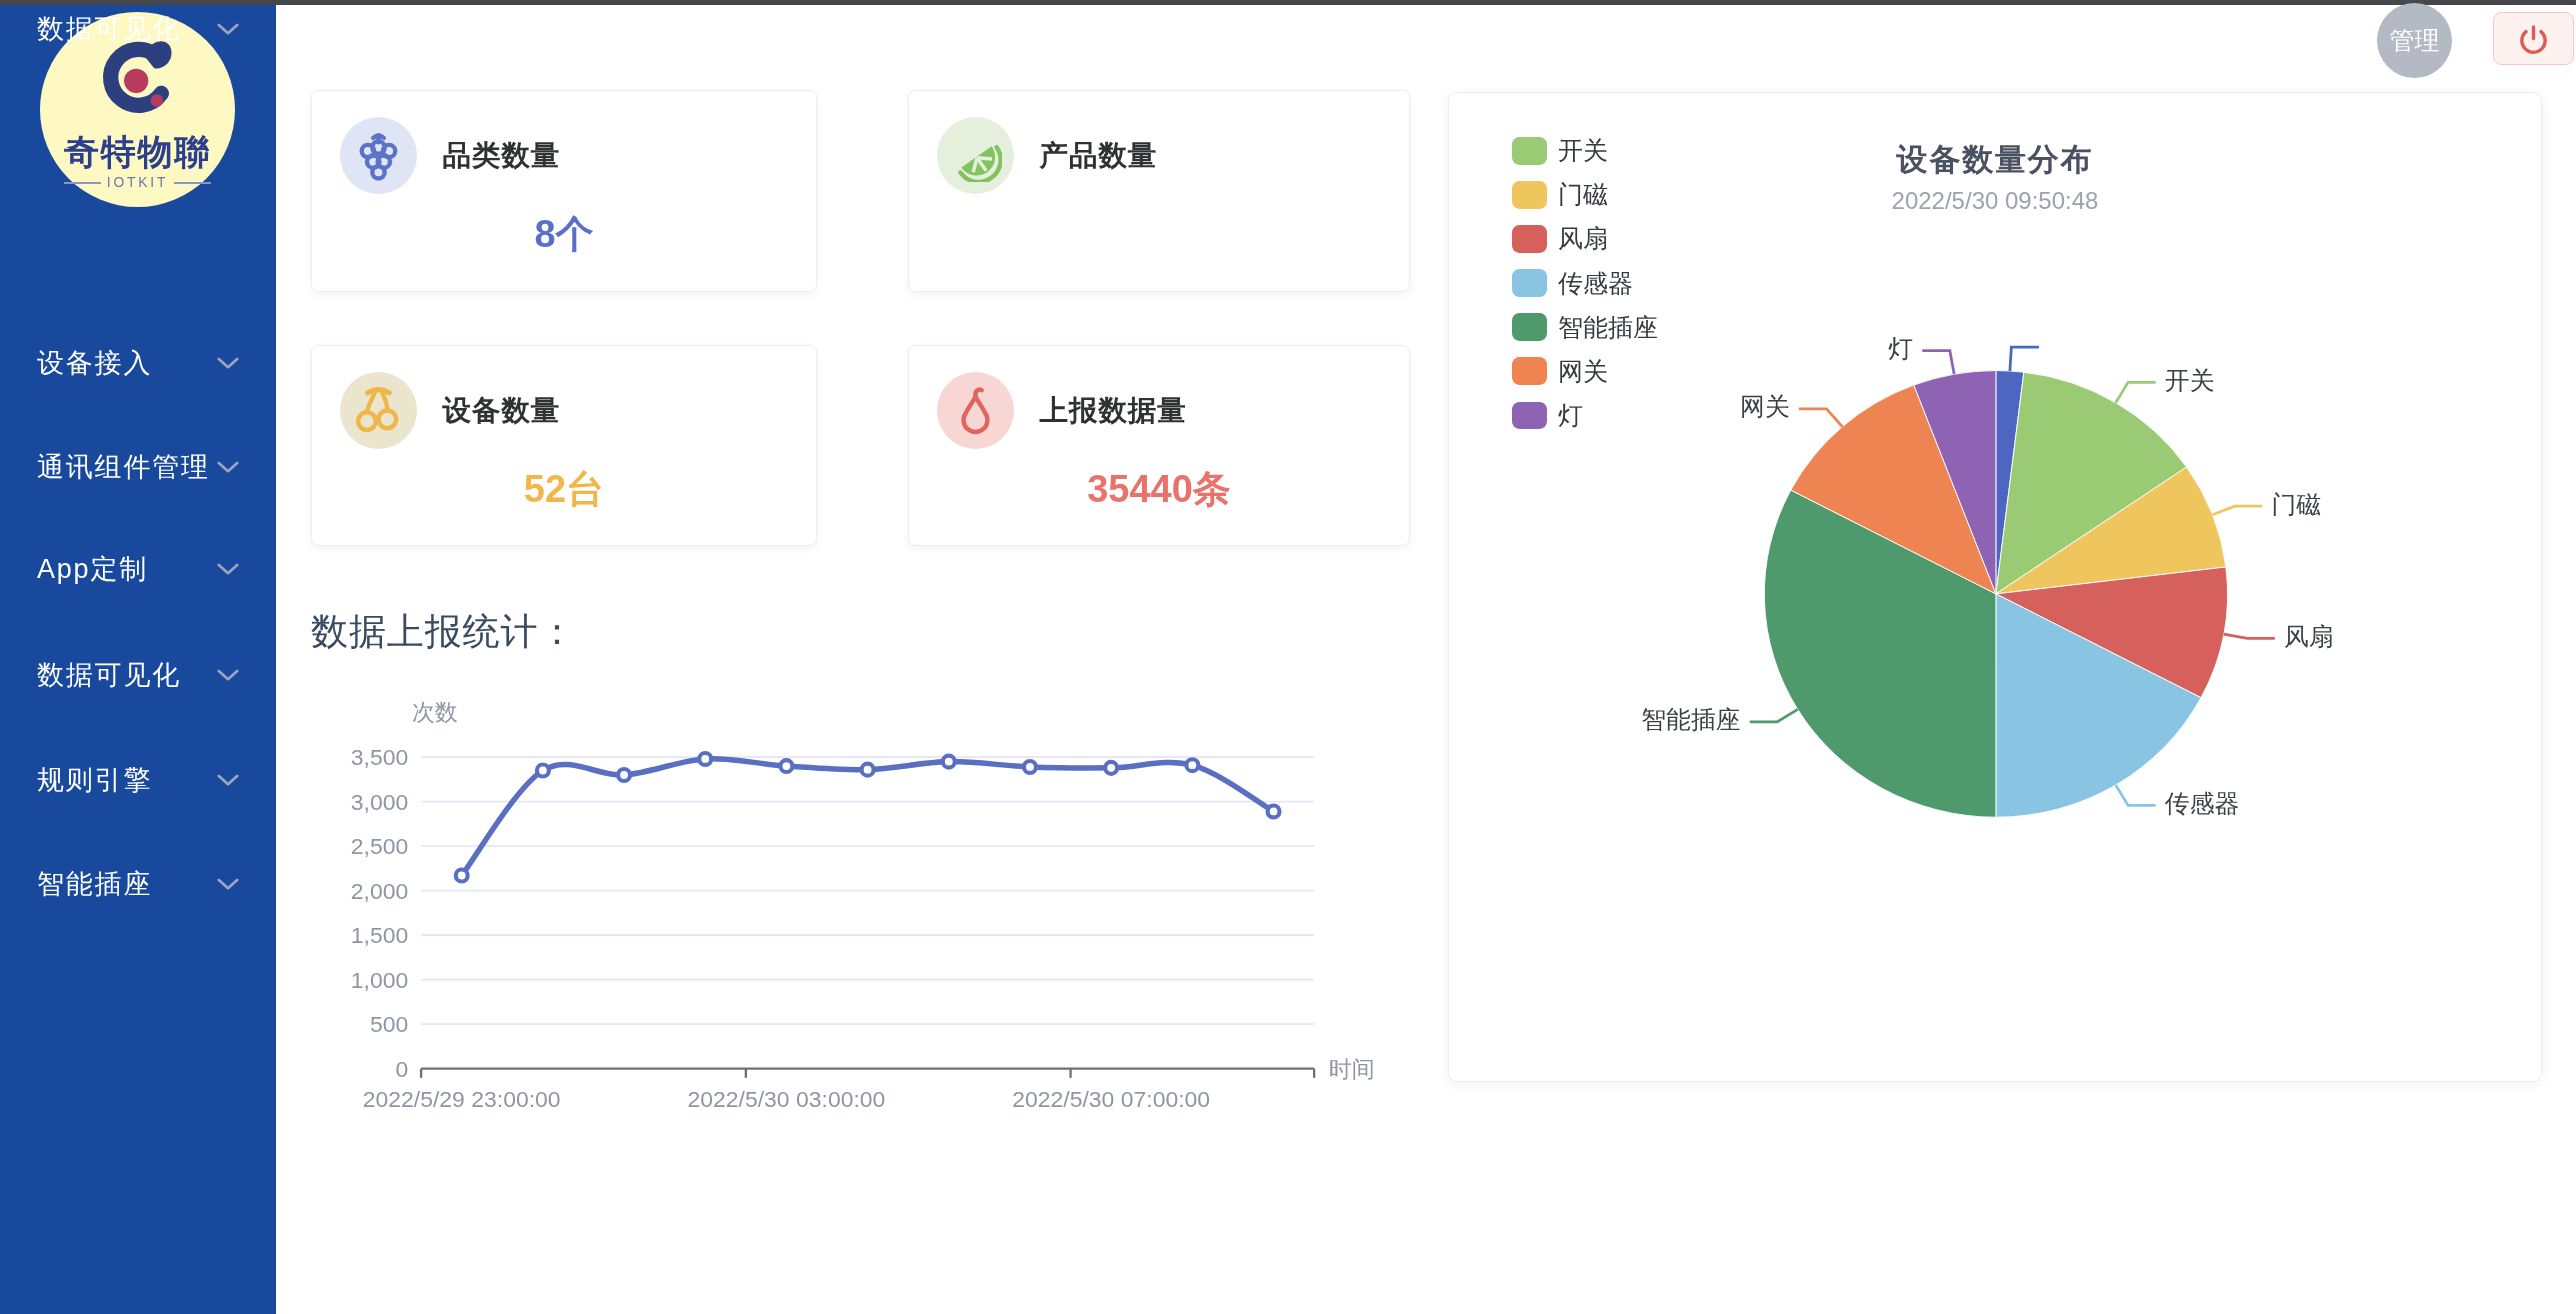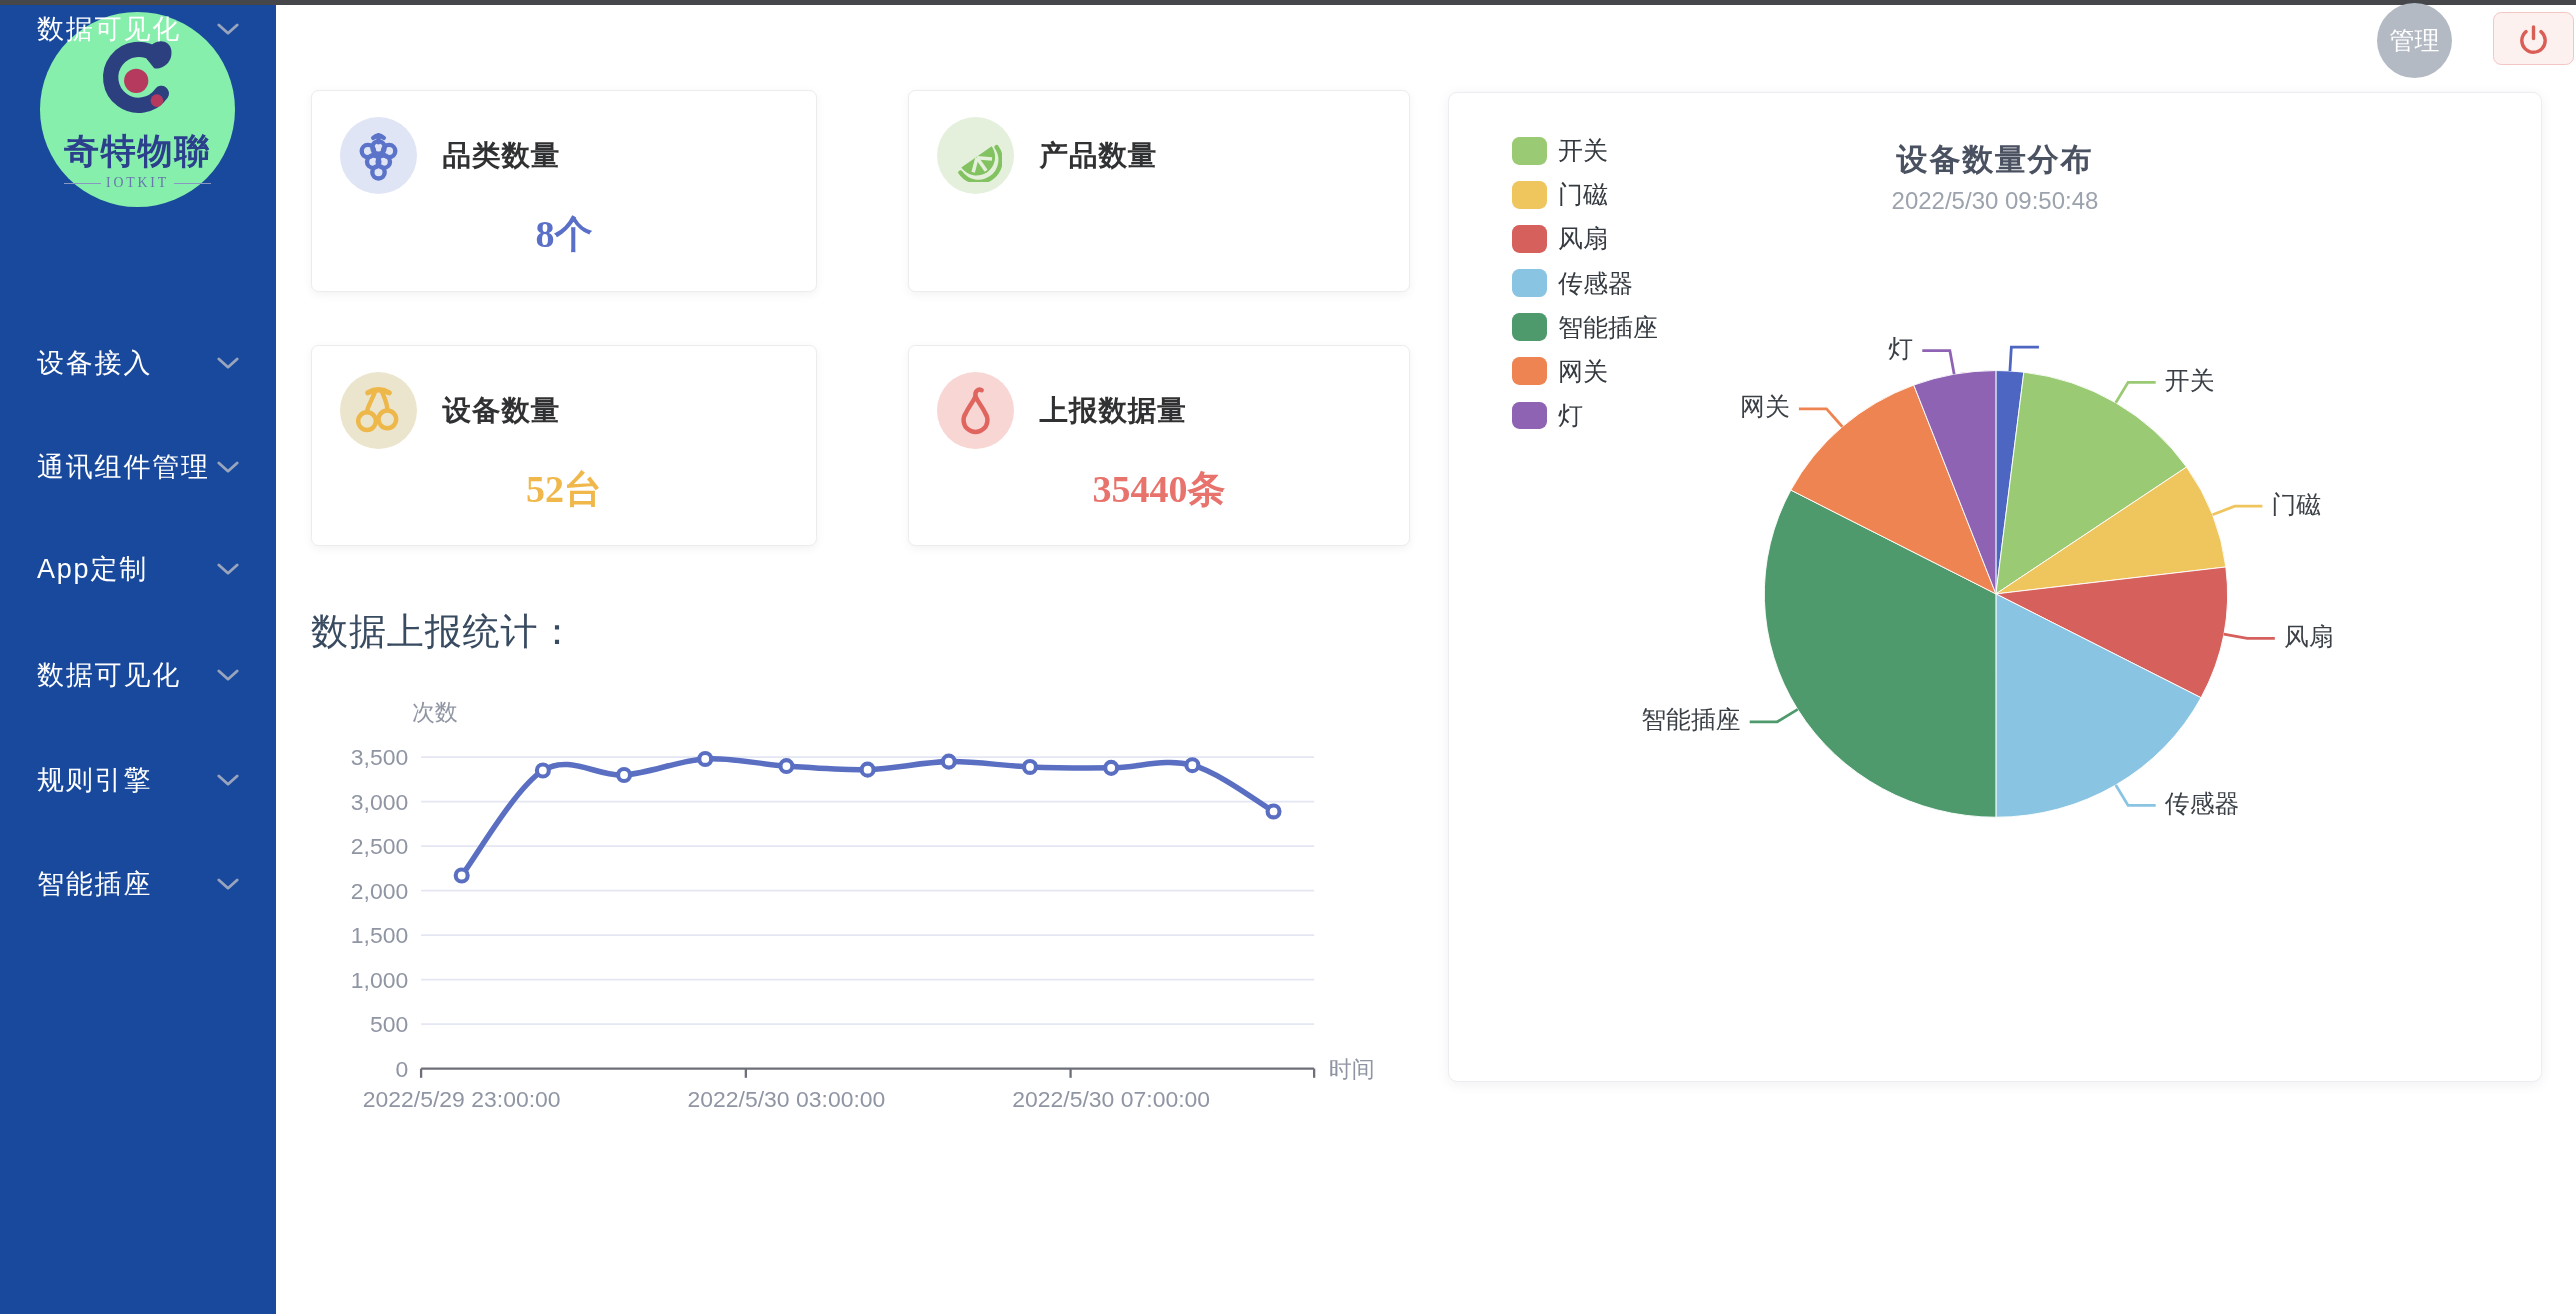--- a/index.html
+++ b/index.html
@@ -5,22 +5,22 @@
   html,body{margin:0;padding:0;background:#fff;}
   body{width:2576px;height:1315px;position:relative;overflow:hidden;
        font-family:"Liberation Sans","DejaVu Sans",sans-serif;color:#303133;}
   .abs{position:absolute;}
 
   
   .top-strip{left:0;top:0;width:2576px;height:4.6px;background:#46474a;}
 
   
   .sidebar{left:0;top:4.6px;width:276px;height:1310px;background:#19499c;}
-  .logo-circle{left:40px;top:7.4px;width:195px;height:195px;border-radius:50%;background:#86efac;
-               display:flex;flex-direction:column;align-items:center;font-family:Liberation Serif, serif;}
+  .logo-circle{left:40px;top:7.4px;width:195px;height:195px;border-radius:50%;background:#fef9c3;
+               display:flex;flex-direction:column;align-items:center;}
   .logo-mark{margin-top:13px;}
   .logo-title{font-size:35px;font-weight:700;color:#2b3f8c;letter-spacing:1.8px;line-height:37px;}
   .logo-sub{display:flex;align-items:center;margin-top:5.5px;color:#6878ac;}
   .logo-sub .ln{width:37px;height:1.8px;background:#8a97c0;}
   .logo-sub .txt{font-size:13.8px;letter-spacing:2.8px;margin:0 5.5px;}
   .menu-item{position:absolute;left:0;width:276px;height:48px;line-height:48px;cursor:pointer;}
   .menu-item .lbl{position:absolute;left:37px;font-size:27px;color:#ffffff;letter-spacing:1.8px;}
   .menu-item .chev{position:absolute;right:37px;top:18.4px;}
   .menu-item:nth-of-type(1){top:232px;} .menu-item:nth-of-type(2){top:334px;}
   .menu-item:nth-of-type(3){top:438px;} .menu-item:nth-of-type(4){top:540px;}
@@ -31,21 +31,21 @@
   .avatar{left:2377px;top:2.8px;width:75px;height:75px;border-radius:50%;background:#b4bac4;
           color:#fff;font-size:25px;display:flex;align-items:center;justify-content:center;cursor:pointer;}
   .power-btn{left:2493px;top:12px;width:81px;height:53px;border-radius:8.3px;background:#fdf1f0;
              border:1.8px solid #f3c5c3;display:flex;align-items:center;justify-content:center;cursor:pointer;box-sizing:border-box;}
 
   
   .card{background:#fff;border:0.9px solid #ececec;border-radius:7.4px;box-shadow:0 2.8px 9.2px rgba(0,0,0,.05);}
   .card .head{position:absolute;left:27.6px;top:26px;display:flex;align-items:center;}
   .icon-circle{width:77px;height:77px;border-radius:50%;display:flex;align-items:center;justify-content:center;}
   .card .lbl{font-size:28.5px;font-weight:700;color:#303133;margin-left:26px;letter-spacing:0.9px;}
-  .card .val{position:absolute;left:0;width:100%;top:118px;text-align:center;font-size:38px;font-weight:700;font-family:Liberation Serif, serif;}
+  .card .val{position:absolute;left:0;width:100%;top:118px;text-align:center;font-size:38px;font-weight:700;}
   .card1{left:311px;top:90px;width:504px;height:200px;}
   .card2{left:908px;top:90px;width:500px;height:200px;}
   .card3{left:311px;top:345px;width:504px;height:199px;}
   .card4{left:908px;top:345px;width:500px;height:199px;}
   .v-blue{color:#5a6fc8;} .v-green{color:#7fc25d;} .v-amber{color:#f0b84a;} .v-red{color:#e8736c;}
   .bg-blue{background:#dfe5f5;} .bg-green{background:#e5f0dc;} .bg-amber{background:#ece5cd;} .bg-red{background:#f7d6d4;}
 
   .section-title{left:311px;top:607px;font-size:37px;color:#394b61;letter-spacing:0.9px;}
 
   .line-chart{left:349px;top:680px;}

